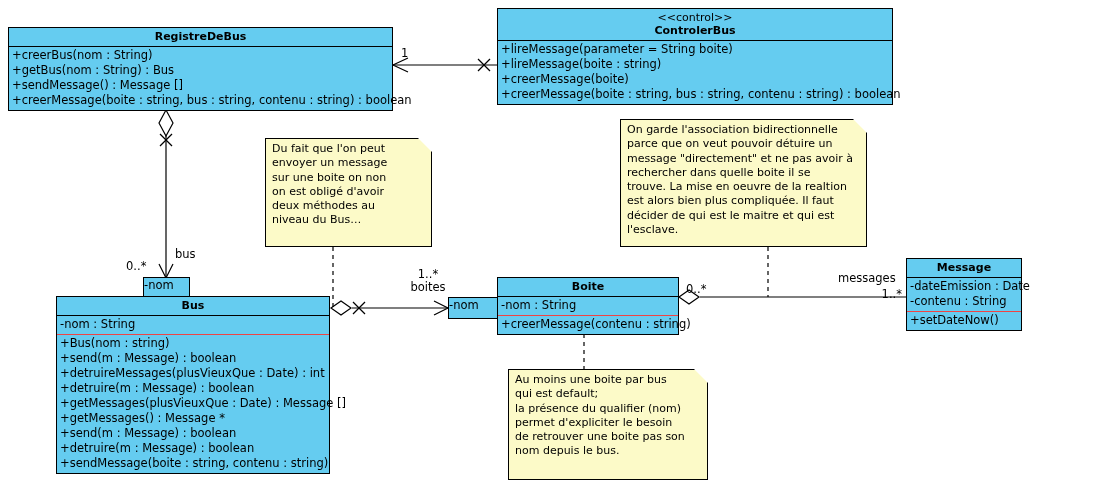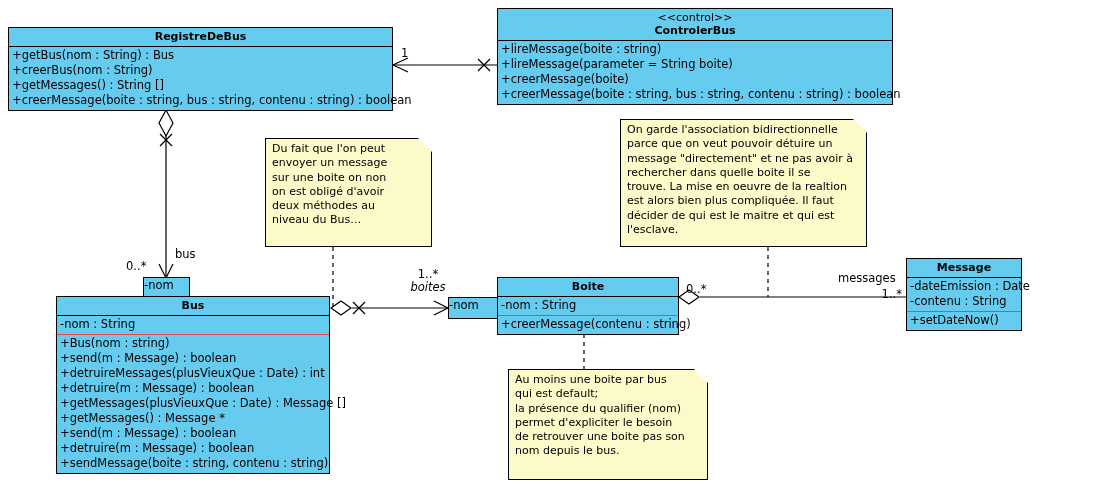--- a/index.html
+++ b/index.html
@@ -152,35 +152,35 @@
       
       <line x1="333" y1="247" x2="333" y2="307" stroke-dasharray="4,4"></line>
       <line x1="768" y1="247" x2="768" y2="297" stroke-dasharray="4,4"></line>
       <line x1="584" y1="334" x2="584" y2="369" stroke-dasharray="4,4"></line>
     </g>
   </svg>
 
   <div class="uml-class" id="cls-registre" style="left:8px; top:27px; width:385px;">
     <div class="title">RegistreDeBus</div>
     <div class="compartment">
+      <div class="member">+creerBus(nom : String)</div>
       <div class="member">+getBus(nom : String) : Bus</div>
-      <div class="member">+creerBus(nom : String)</div>
-      <div class="member">+getMessages() : String []</div>
+      <div class="member">+sendMessage() : Message []</div>
       <div class="member">+creerMessage(boite : string, bus : string, contenu : string) : boolean</div>
     </div>
   </div>
 
   <div class="uml-class" id="cls-controler" style="left:497px; top:8px; width:396px;">
     <div class="title">
       <span class="stereo">&lt;&lt;control&gt;&gt;</span>
       <span>ControlerBus</span>
     </div>
     <div class="compartment">
+      <div class="member">+lireMessage(parameter = String boite)</div>
       <div class="member">+lireMessage(boite : string)</div>
-      <div class="member">+lireMessage(parameter = String boite)</div>
       <div class="member">+creerMessage(boite)</div>
       <div class="member">+creerMessage(boite : string, bus : string, contenu : string) : boolean</div>
     </div>
   </div>
 
   <div class="qualifier" id="qual-bus" style="left:143px; top:277px; width:47px; height:20px;">-nom</div>
 
   <div class="uml-class" id="cls-bus" style="left:56px; top:296px; width:274px;">
     <div class="title">Bus</div>
     <div class="compartment">
@@ -258,21 +258,21 @@
   </div>
 
   <div class="elabel" style="left:401px; top:47px;">1</div>
 
   <div class="elabel" style="left:175px; top:248px;">bus</div>
 
   <div class="elabel" style="left:126px; top:260px;">0..*</div>
 
   <div class="elabel center" style="left:398px; top:268px; width:60px;">1..*</div>
 
-  <div class="elabel center" style="left:398px; top:281px; width:60px;font-style:italic;">boites</div>
+  <div class="elabel center" style="left:398px; top:281px; width:60px;">boites</div>
 
   <div class="elabel" style="left:686px; top:283px;">0..*</div>
 
   <div class="elabel" style="left:838px; top:272px;">messages</div>
 
   <div class="elabel right" style="left:846px; top:288px; width:56px;">1..*</div>
 
 </div>
 
 </body></html>

